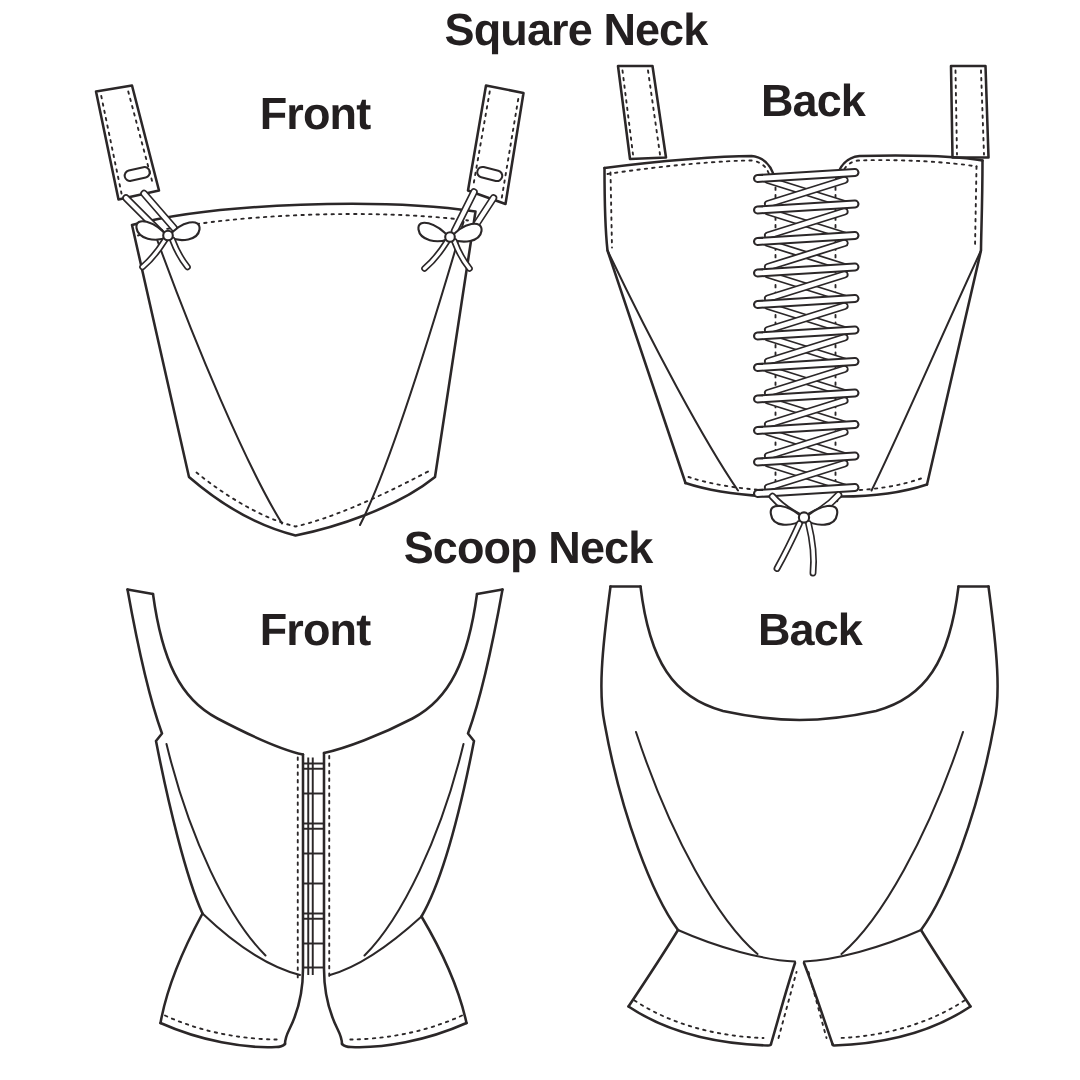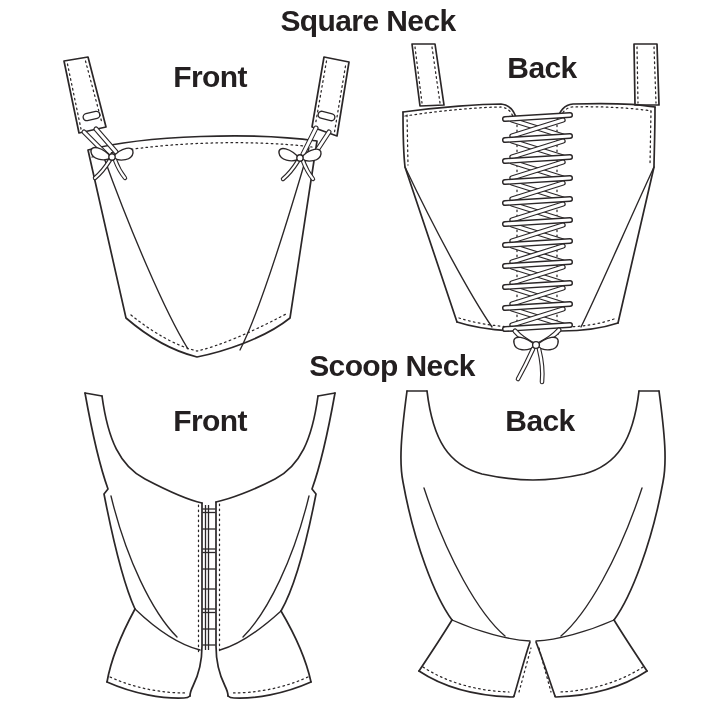--- a/index.html
+++ b/index.html
@@ -15,24 +15,24 @@
   .dash{fill:none;stroke:#2b2728;stroke-width:1.25;stroke-dasharray:1.6 3.4;stroke-linecap:round;}
   .rib-b{fill:none;stroke:#2b2728;stroke-width:5;stroke-linecap:round;}
   .rib-w{fill:none;stroke:#ffffff;stroke-width:2.8;stroke-linecap:round;}
   .tape{fill:none;stroke:#2b2728;stroke-width:1.3;}
 </style>
 </head>
 <body>
 
 <div id="canvas">
 
-  <div class="t" style="left:368px;top:21px;">Square Neck</div>
+  <div class="t" style="left:384px;top:21px;">Square Neck</div>
   <div class="t" style="left:210px;top:77px;">Front</div>
   <div class="t" style="left:542px;top:68px;">Back</div>
-  <div class="t" style="left:392px;top:366px;">Scoop Neck</div>
+  <div class="t" style="left:352px;top:366px;">Scoop Neck</div>
   <div class="t" style="left:210px;top:421px;">Front</div>
   <div class="t" style="left:540px;top:421px;">Back</div>
 
   <svg style="left:50px;top:50px;" width="310" height="330" viewBox="50 50 310 330">
     <g>
       <polygon class="wfill" points="64,61 88,57 106,127 79,133"></polygon>
       <path class="dash" d="M67.5,64 L81,129"></path>
       <path class="dash" d="M85.5,61 L102,123"></path>
       <rect class="sm" x="83" y="112.5" width="17" height="7" rx="3.5" transform="rotate(-13 91.5 116)"></rect>
     </g>

